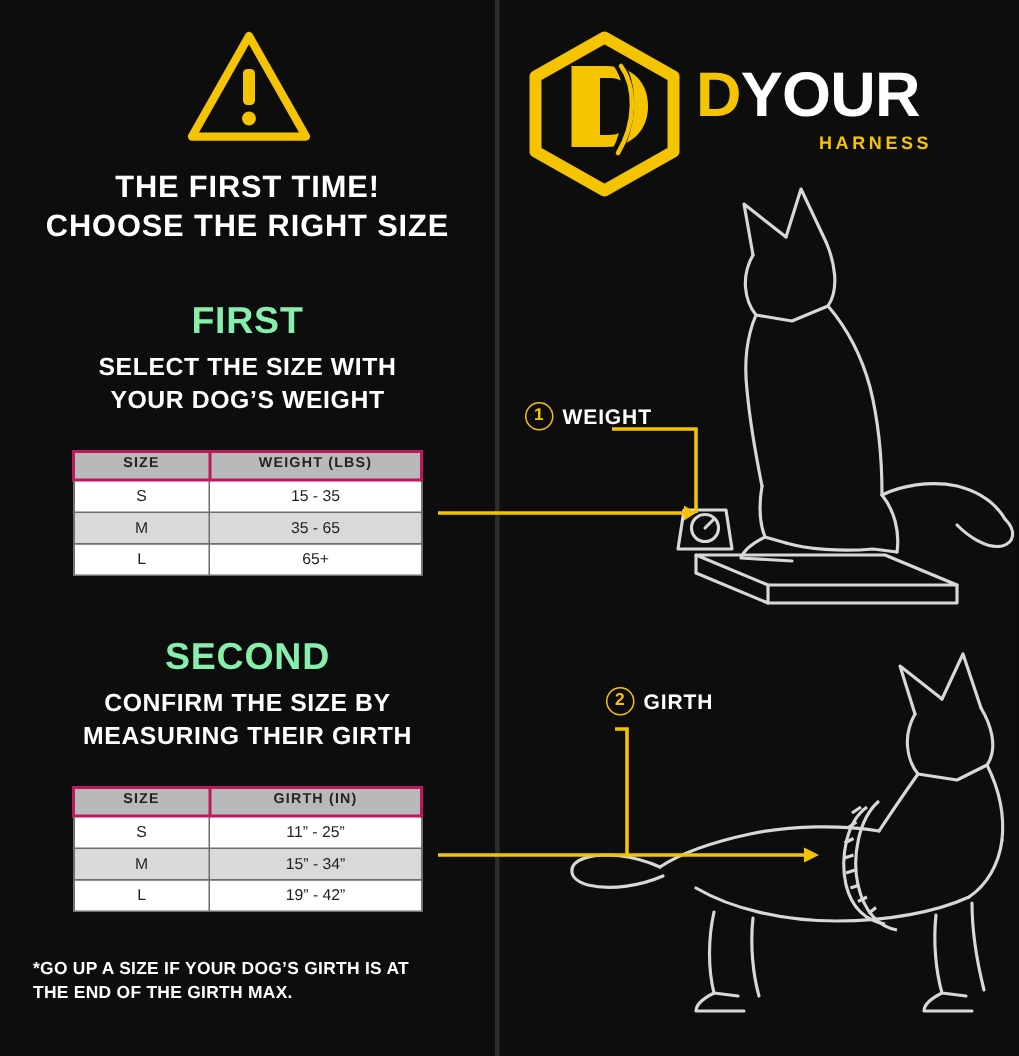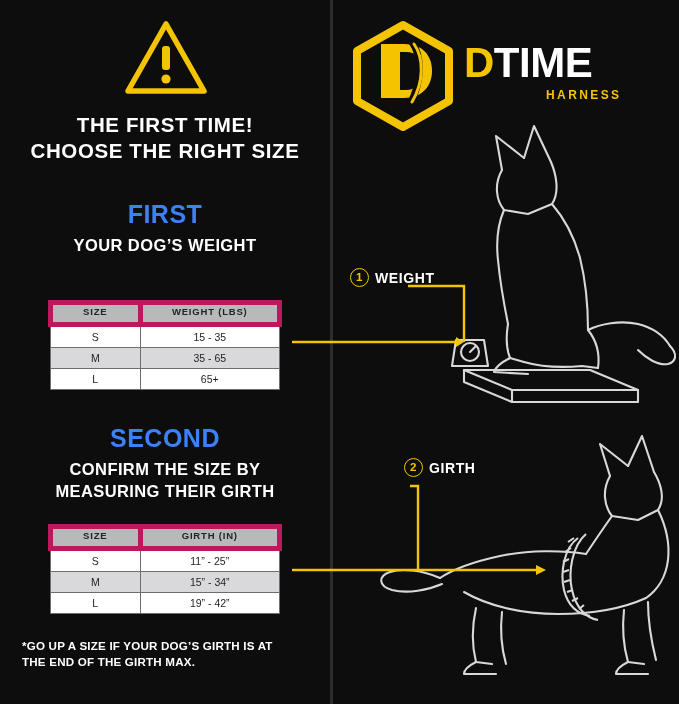--- a/index.html
+++ b/index.html
@@ -54,21 +54,21 @@
   }
   .section {
     position: absolute;
     left: 0;
     width: 330px;
     text-align: center;
   }
   .sec-first { top: 200px; }
   .sec-second { top: 424px; }
   .sec-title {
-    color: #3b82f6;
+    color: #86efac;
     font-weight: bold;
     font-size: 25px;
     letter-spacing: 0.5px;
     text-transform: uppercase;
   }
   .sec-sub {
     margin-top: 6px;
     color: #ffffff;
     font-weight: bold;
     font-size: 16.5px;
@@ -86,21 +86,21 @@
   }
   table.t1 { top: 300px; }
   table.t2 { top: 524px; }
   table.sizetable th {
     background: #b9b9bb;
     color: #232323;
     font-weight: bold;
     font-size: 9.5px;
     letter-spacing: 0.8px;
     padding: 1px 0 5px 0;
-    border: 5px solid #be185d;
+    border: 2px solid #be185d;
     text-transform: uppercase;
   }
   table.sizetable th.c1 { width: 86px; }
   table.sizetable th.c2 { width: 134px; }
   table.sizetable td {
     background: #ffffff;
     text-align: center;
     padding: 4px 0;
     border: 1px solid #6d6d6f;
     font-size: 10.5px;
@@ -195,20 +195,21 @@
     </div>
 
     <div class="headline">
       <div>THE FIRST TIME!</div>
       <div>CHOOSE THE RIGHT SIZE</div>
     </div>
 
     <div class="section sec-first">
       <div class="sec-title">FIRST</div>
       <div class="sec-sub">
+        <div>SELECT THE SIZE WITH</div>
         <div>YOUR DOG’S WEIGHT</div>
       </div>
     </div>
 
     <table class="sizetable t1">
       <thead>
         <tr>
           <th class="c1">SIZE</th>
           <th class="c2">WEIGHT (LBS)</th>
         </tr>
@@ -273,21 +274,21 @@
     <div class="logo">
       <svg width="316" height="94" viewBox="0 0 316 94">
         <path d="M55 3 L101 29 L101 79 L55 105 L9 79 L9 29 Z" fill="none" stroke="#f5c400" stroke-width="8" stroke-linejoin="round"></path>
         <path d="M33 22 L33 76 L56 76 C74 76 84 64 84 49 C84 33 74 22 56 22 Z" fill="#f5c400"></path>
         <path d="M52 30 L52 68 L58 68 C69 68 74 60 74 49 C74 37 69 30 58 30 Z" fill="#0d0d0d"></path>
         <path d="M64 20 C74 34 74 60 62 82" fill="none" stroke="#0d0d0d" stroke-width="7" stroke-linecap="round"></path>
         <path d="M66 22 C76 36 76 60 64 80" fill="none" stroke="#f5c400" stroke-width="3" stroke-linecap="round"></path>
       </svg>
     </div>
     <div class="brandword">
-      <span class="y">D</span><span>TIME</span>
+      <span class="y">D</span><span>YOUR</span>
     </div>
     <div class="brandsub">HARNESS</div>
 
     <div style="position:absolute;left:8px;top:118px;width:341px;height:300px;">
       <svg width="341" height="300" viewBox="0 0 341 300">
         <g fill="none" stroke="#d8d8d8" stroke-width="2.1" stroke-linejoin="round" stroke-linecap="round">
 
           <path d="M164 52 L158 18 L186 40"></path>
           <path d="M186 40 L196 8 L213 44"></path>
           <path d="M164 52 C156 66 158 82 166 92 L190 96 L214 86 C222 74 218 56 213 44"></path>

